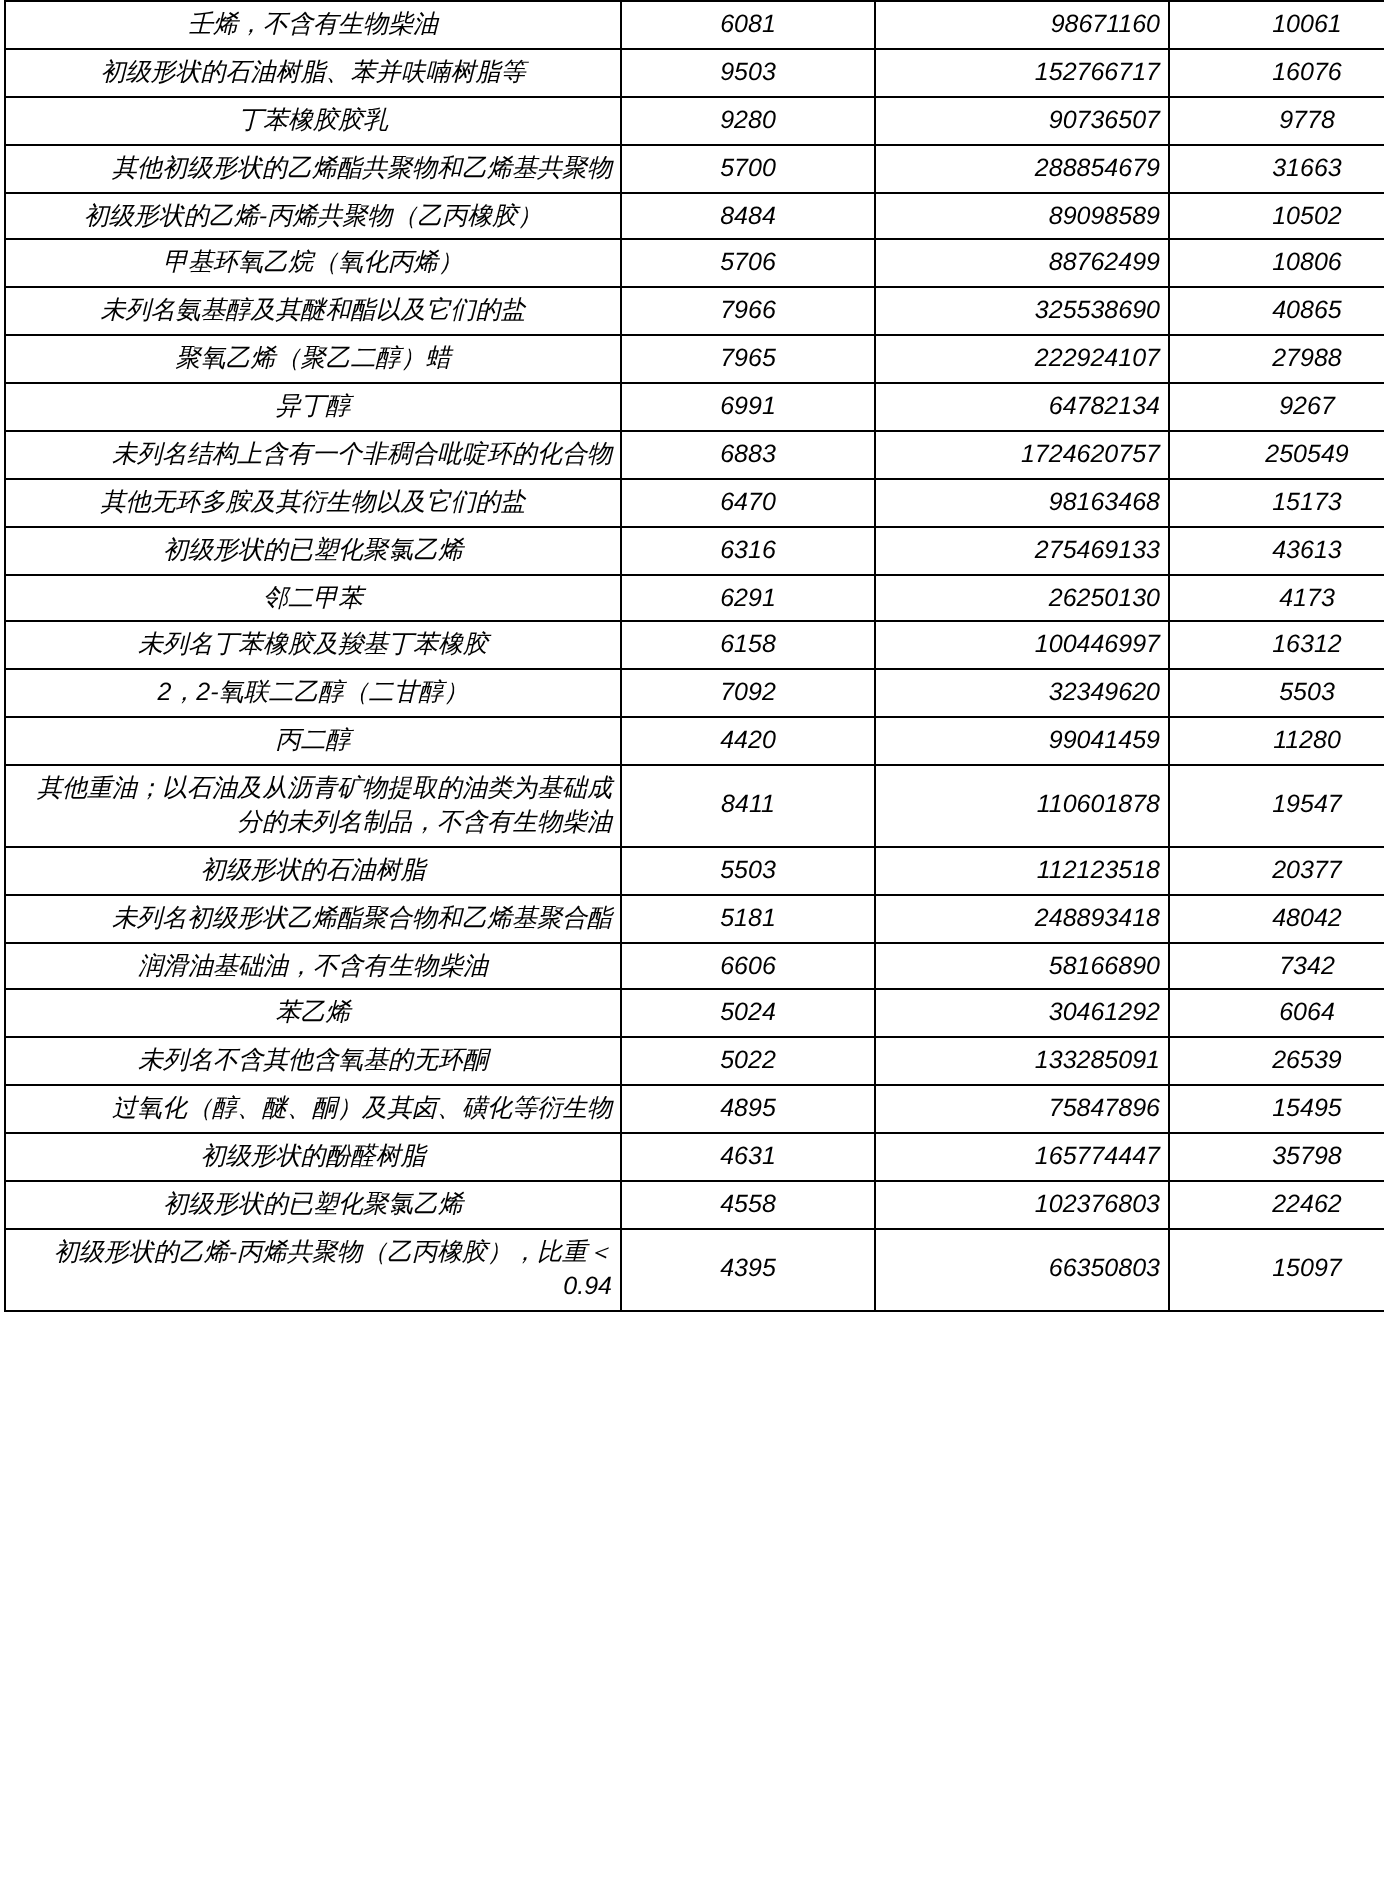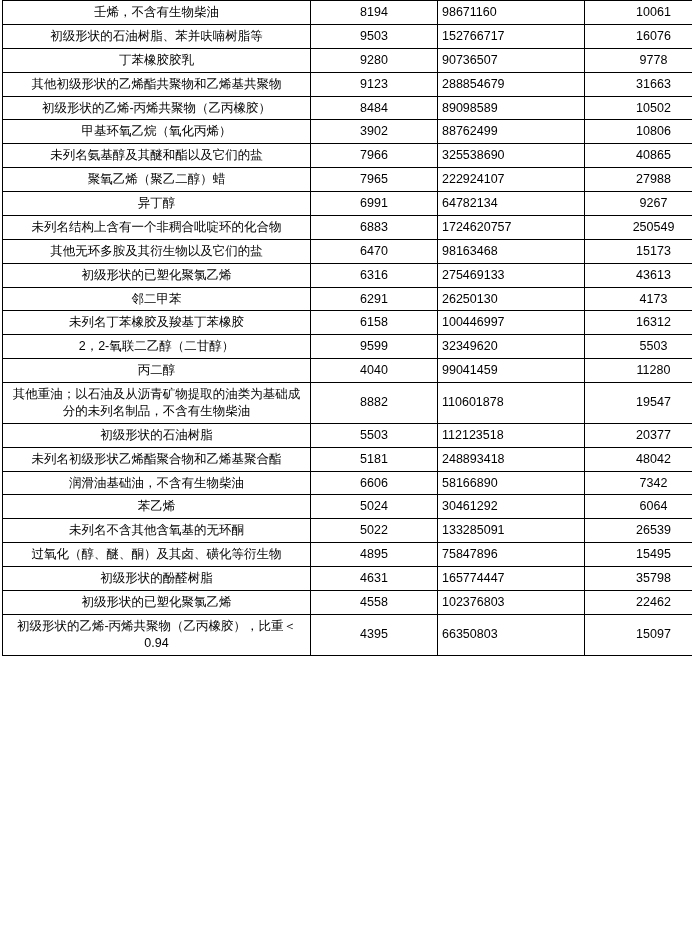--- a/index.html
+++ b/index.html
@@ -11,97 +11,98 @@
     font-family: "Liberation Sans", sans-serif;
     width: 692px;
     height: 945px;
     overflow: hidden;
   }
   .sheet {
     width: 692px;
     height: 822px;
     box-sizing: border-box;
     padding: 0;
+    font-style: italic;
   }
   table.data-table {
     border-collapse: collapse;
     width: 688px;
     margin: 0 2px;
     table-layout: fixed;
   }
   table.data-table td {
     border: 1px solid #000000;
     font-size: 12.5px;
     color: #000000;
     padding: 3px 4px;
     line-height: 1.35;
     vertical-align: middle;
   }
   td.col-name {
     width: 299px;
     text-align: center;
   }
   td.col-name.wrap {
-    text-align: center;
+    text-align: right;
   }
   td.col-a {
     width: 118px;
     text-align: center;
   }
   td.col-b {
     width: 138px;
-    text-align: left;
+    text-align: right;
   }
   td.col-c {
     width: 129px;
     text-align: center;
   }
   tr.first-row td {
     border-top: 1px solid #000000;
   }
 </style>
 </head>
 <body>
 
 <div class="sheet">
   <table class="data-table">
     <tbody>
       <tr class="first-row">
         <td class="col-name">壬烯，不含有生物柴油</td>
-        <td class="col-a">8194</td>
+        <td class="col-a">6081</td>
         <td class="col-b">98671160</td>
         <td class="col-c">10061</td>
       </tr>
       <tr>
         <td class="col-name">初级形状的石油树脂、苯并呋喃树脂等</td>
         <td class="col-a">9503</td>
         <td class="col-b">152766717</td>
         <td class="col-c">16076</td>
       </tr>
       <tr>
         <td class="col-name">丁苯橡胶胶乳</td>
         <td class="col-a">9280</td>
         <td class="col-b">90736507</td>
         <td class="col-c">9778</td>
       </tr>
       <tr>
         <td class="col-name wrap">其他初级形状的乙烯酯共聚物和乙烯基共聚物</td>
-        <td class="col-a">9123</td>
+        <td class="col-a">5700</td>
         <td class="col-b">288854679</td>
         <td class="col-c">31663</td>
       </tr>
       <tr>
         <td class="col-name">初级形状的乙烯-丙烯共聚物（乙丙橡胶）</td>
         <td class="col-a">8484</td>
         <td class="col-b">89098589</td>
         <td class="col-c">10502</td>
       </tr>
       <tr>
         <td class="col-name">甲基环氧乙烷（氧化丙烯）</td>
-        <td class="col-a">3902</td>
+        <td class="col-a">5706</td>
         <td class="col-b">88762499</td>
         <td class="col-c">10806</td>
       </tr>
       <tr>
         <td class="col-name">未列名氨基醇及其醚和酯以及它们的盐</td>
         <td class="col-a">7966</td>
         <td class="col-b">325538690</td>
         <td class="col-c">40865</td>
       </tr>
       <tr>
@@ -141,33 +142,33 @@
         <td class="col-c">4173</td>
       </tr>
       <tr>
         <td class="col-name">未列名丁苯橡胶及羧基丁苯橡胶</td>
         <td class="col-a">6158</td>
         <td class="col-b">100446997</td>
         <td class="col-c">16312</td>
       </tr>
       <tr>
         <td class="col-name">2，2-氧联二乙醇（二甘醇）</td>
-        <td class="col-a">9599</td>
+        <td class="col-a">7092</td>
         <td class="col-b">32349620</td>
         <td class="col-c">5503</td>
       </tr>
       <tr>
         <td class="col-name">丙二醇</td>
-        <td class="col-a">4040</td>
+        <td class="col-a">4420</td>
         <td class="col-b">99041459</td>
         <td class="col-c">11280</td>
       </tr>
       <tr>
         <td class="col-name wrap">其他重油；以石油及从沥青矿物提取的油类为基础成分的未列名制品，不含有生物柴油</td>
-        <td class="col-a">8882</td>
+        <td class="col-a">8411</td>
         <td class="col-b">110601878</td>
         <td class="col-c">19547</td>
       </tr>
       <tr>
         <td class="col-name">初级形状的石油树脂</td>
         <td class="col-a">5503</td>
         <td class="col-b">112123518</td>
         <td class="col-c">20377</td>
       </tr>
       <tr>

